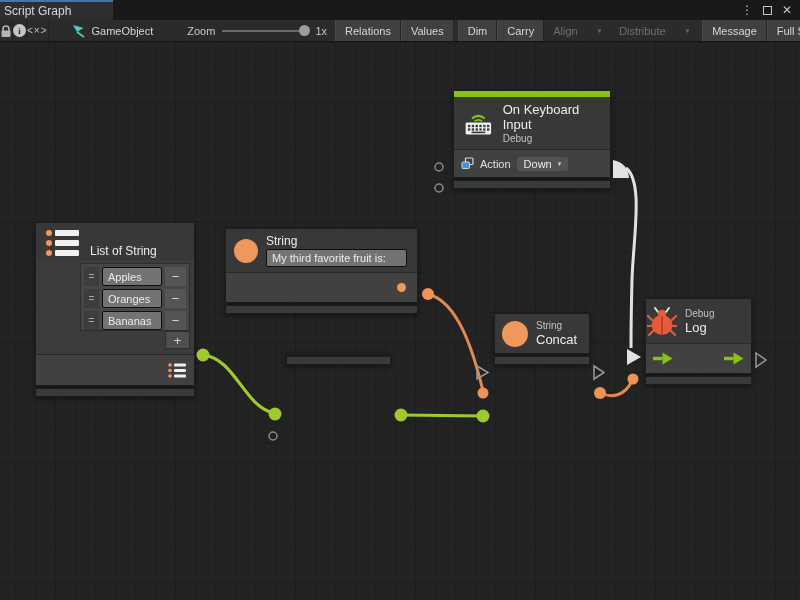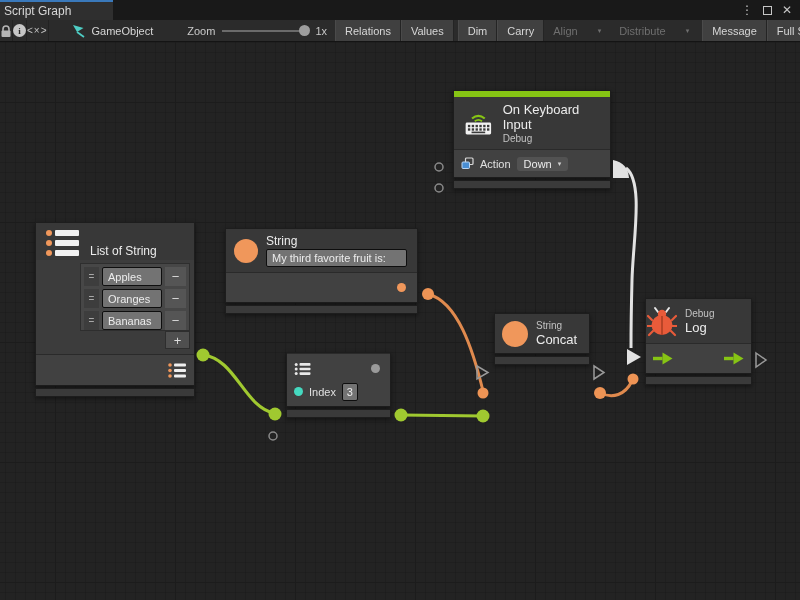--- a/index.html
+++ b/index.html
@@ -262,40 +262,20 @@
       <div class="nrow" style="height:23px">
         <span class="dot orange ml" style="margin-right:4px"></span>
       </div>
     </div>
   </div>
   <div class="nfoot"></div>
 </div>
 
 <div class="node" style="left:286px;top:352px;width:105px">
   <div class="npanel">
-    <div class="nbody">
-      <div class="nrow tall">
-        <svg width="17" height="14" viewBox="0 0 17 14">
-          <g fill="#e8e8e8">
-            <circle cx="2.2" cy="2.4" r="1.5"></circle>
-              <rect x="5.5" y="1.1" width="11" height="2.6" rx="0.8"></rect>
-            <circle cx="2.2" cy="7" r="1.5"></circle>
-              <rect x="5.5" y="5.7" width="11" height="2.6" rx="0.8"></rect>
-            <circle cx="2.2" cy="11.6" r="1.5"></circle>
-              <rect x="5.5" y="10.3" width="11" height="2.6" rx="0.8"></rect>
-          </g>
-        </svg>
-        <span class="dot gray ml" style="margin-right:3px"></span>
-      </div>
-      <div class="nrow tall">
-        <span class="dot teal"></span>
-        <span>Index</span>
-        <span class="field" style="width:16px;text-align:center;padding:1px 2px">3</span>
-      </div>
-    </div>
   </div>
   <div class="nfoot"></div>
 </div>
 
 <div class="node" style="left:494px;top:313px;width:96px">
   <div class="npanel">
     <div class="nhead" style="padding:6px 7px">
       <span class="circleicon" style="width:26px;height:26px"></span>
       <div class="ncol">
         <span class="nsub">String</span>

